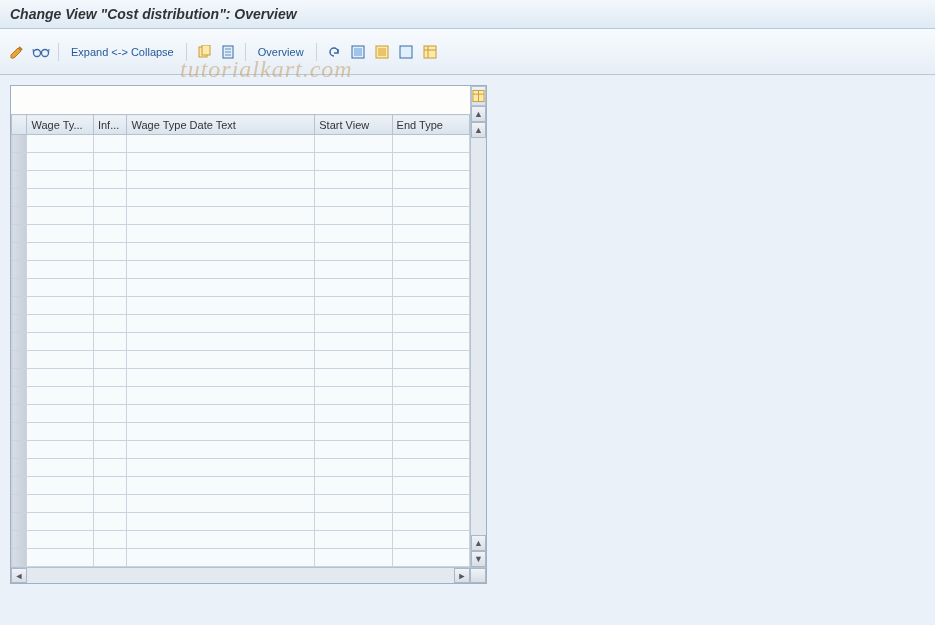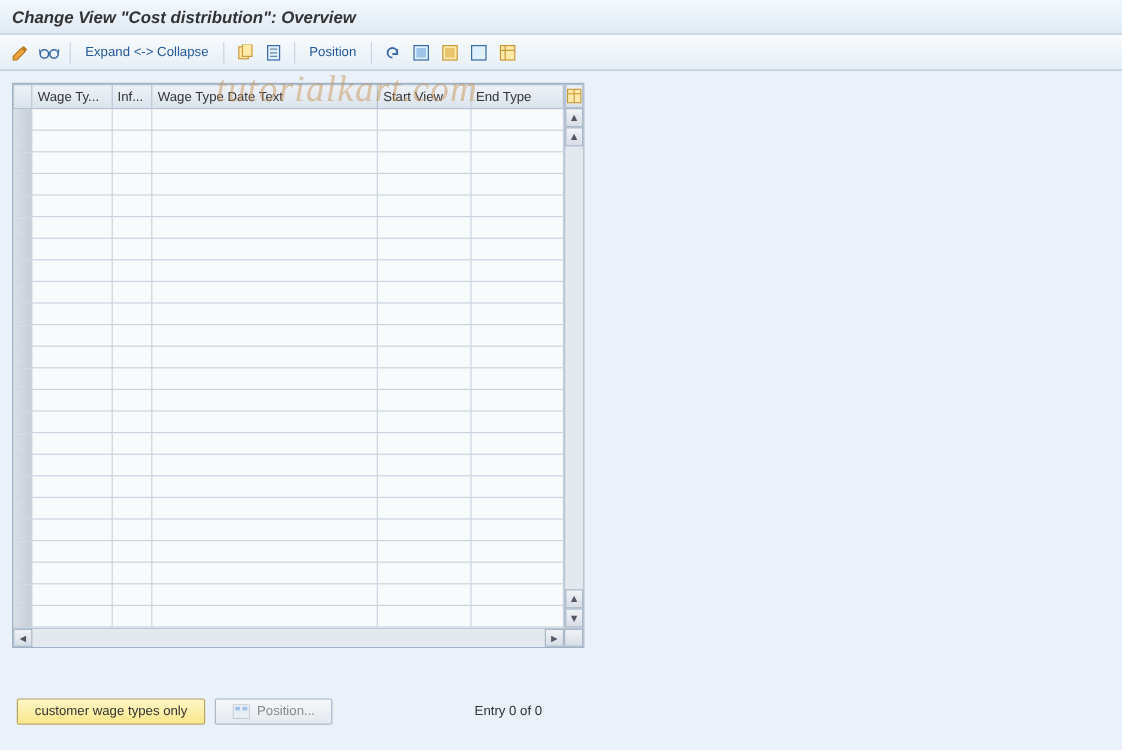--- a/index.html
+++ b/index.html
@@ -21,21 +21,21 @@
       font-style: italic;
       color: #333;
     }
     .toolbar {
       background: linear-gradient(#f8fbfe, #e6eef6);
       border-bottom: 1px solid #b8c8d8;
       padding: 4px 8px;
       display: flex;
       align-items: center;
       gap: 6px;
-      height: 30px;
+      height: 46px;
       text-align: center;
     }
     .tb-icon {
       width: 18px;
       height: 18px;
       display: inline-flex;
       align-items: center;
       justify-content: center;
       cursor: pointer;
       font-size: 14px;
@@ -66,20 +66,21 @@
       position: relative;
       display: flex;
       width: 100%;
     }
     .table-main {
       flex: 1;
     }
     table {
       border-collapse: collapse;
       width: 100%;
+      margin-top: 28px;
     }
     th {
       background: linear-gradient(#eef2f7, #dae3ec);
       border: 1px solid #b4c2d2;
       text-align: left;
       padding: 2px 4px;
       font-weight: normal;
       color: #333;
       height: 20px;
       white-space: nowrap;
@@ -158,21 +159,21 @@
       color: #888;
     }
     .entry-label {
       margin-left: 110px;
       color: #333;
     }
     .watermark {
       position: absolute;
       top: 56px;
       left: 180px;
-      font-size: 31px;
+      font-size: 24px;
       font-style: italic;
       color: rgba(200,150,90,0.5);
       font-family: Georgia, serif;
       letter-spacing: 1px;
       pointer-events: none;
     }
     .icon-pencil { color:#d88b1a; }
     .icon-glasses { color:#3a6aa8; }
     .icon-copy { color:#c89a3a; }
     .icon-page { color:#3a6aa8; }
@@ -211,21 +212,21 @@
   </span>
   <span class="tb-icon icon-page">
     <svg width="14" height="14" viewBox="0 0 14 14">
         <rect x="2" y="1" width="10" height="12" fill="#dfeffc" stroke="#3a6aa8"></rect>
         <line x1="4" y1="4" x2="10" y2="4" stroke="#6a8ab0"></line>
         <line x1="4" y1="7" x2="10" y2="7" stroke="#6a8ab0"></line>
         <line x1="4" y1="10" x2="10" y2="10" stroke="#6a8ab0"></line>
       </svg>
   </span>
   <span class="tb-sep"></span>
-  <span class="tb-text">Position</span>
+  <span class="tb-text">Overview</span>
   <span class="tb-sep"></span>
   <span class="tb-icon icon-undo">
     <svg width="14" height="14" viewBox="0 0 14 14">
         <path d="M11 7 A4 4 0 1 0 7 11" fill="none" stroke="#3a6aa8" stroke-width="1.5"></path>
         <path d="M11 4 L11 8 L7 8" fill="none" stroke="#3a6aa8" stroke-width="1.5"></path>
       </svg>
   </span>
   <span class="tb-icon icon-select">
     <svg width="14" height="14" viewBox="0 0 14 14">
         <rect x="1" y="1" width="12" height="12" fill="#dfeffc" stroke="#3a6aa8"></rect>
@@ -479,27 +480,15 @@
       </div>
     </div>
     <div class="hscroll">
       <div class="arrow">◄</div>
       <div class="track"></div>
       <div class="arrow">►</div>
       <div style="width:16px;height:100%;background:linear-gradient(#f0f3f7,#d8dee6);border:1px solid #aab8c8;"></div>
     </div>
   </div>
 
-  <div class="footer-row">
-    <div class="btn">customer wage types only</div>
-    <div class="btn btn-gray">
-      <svg width="14" height="12" viewBox="0 0 14 12" style="margin-right:6px;">
-          <rect x="0" y="0" width="14" height="12" fill="#e8eef4" stroke="#aab8c8"></rect>
-          <rect x="2" y="2" width="4" height="3" fill="#9ec4e8"></rect>
-          <rect x="8" y="2" width="4" height="3" fill="#9ec4e8"></rect>
-        </svg>
-      <span>Position...</span>
-    </div>
-    <span class="entry-label">Entry 0 of 0</span>
-  </div>
 </div>
 
 <div class="watermark">tutorialkart.com</div>
 
 </body></html>

